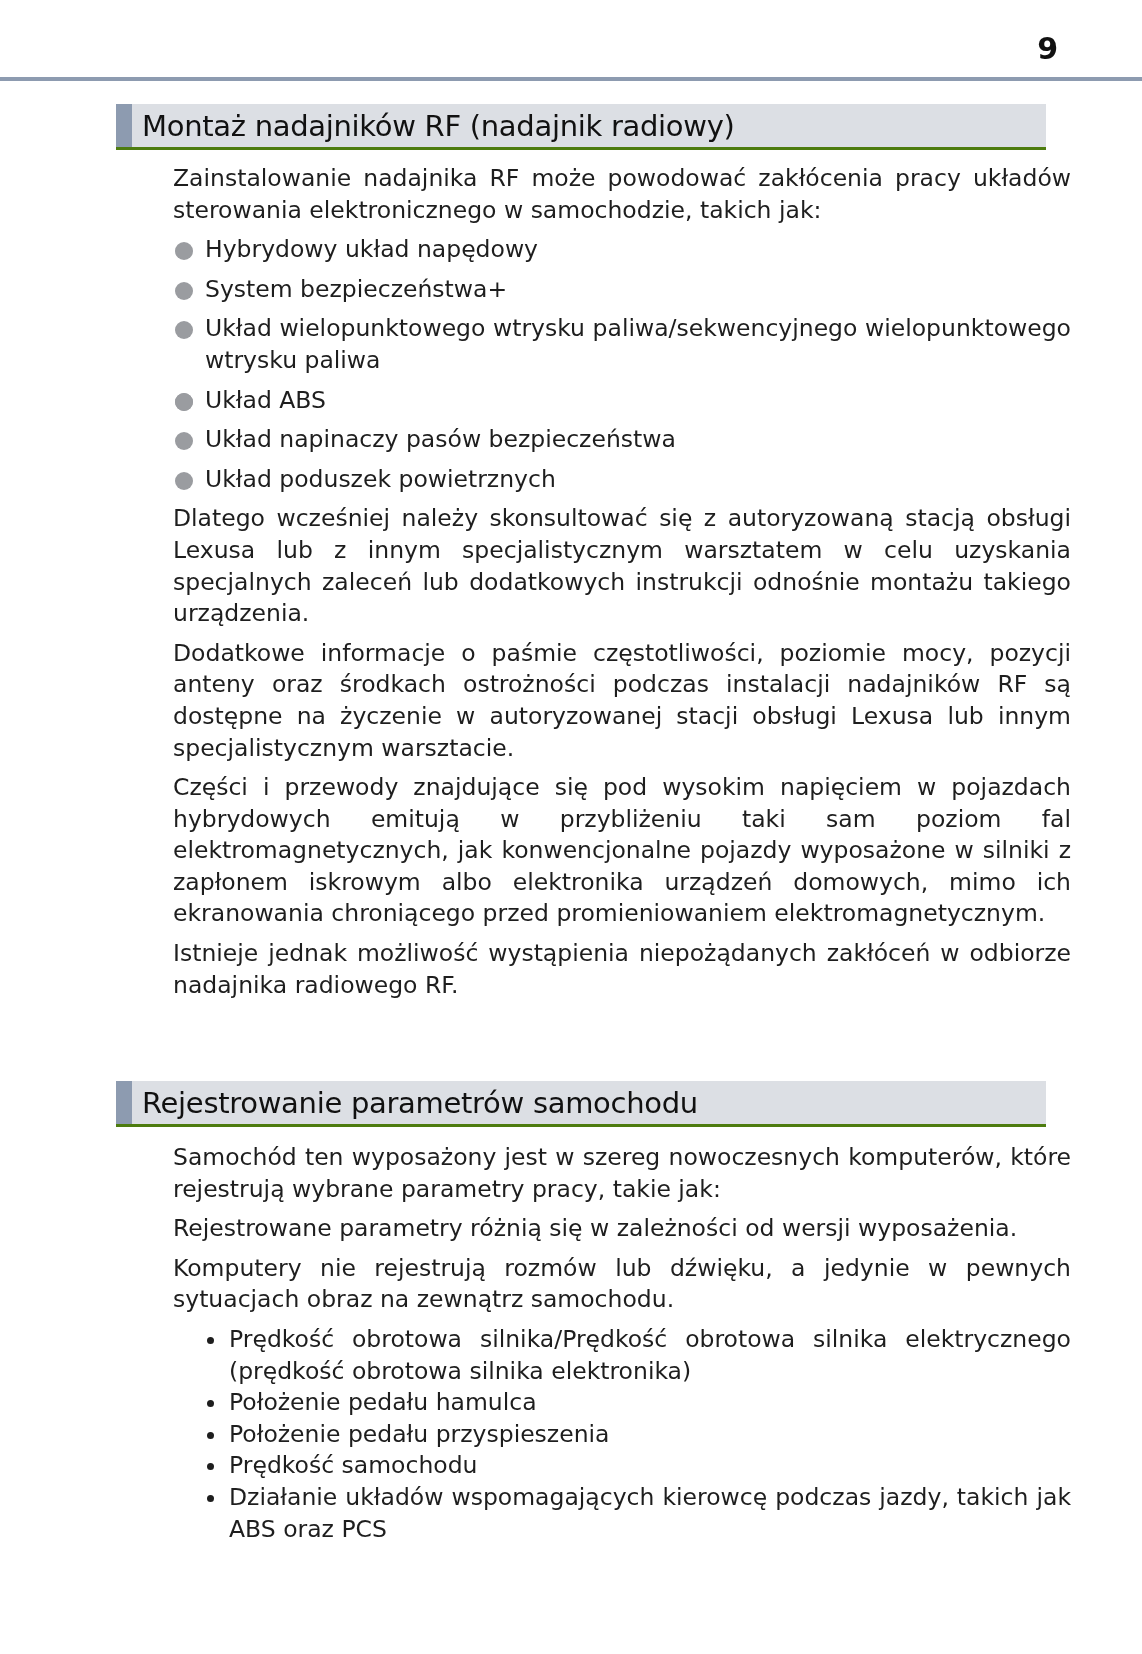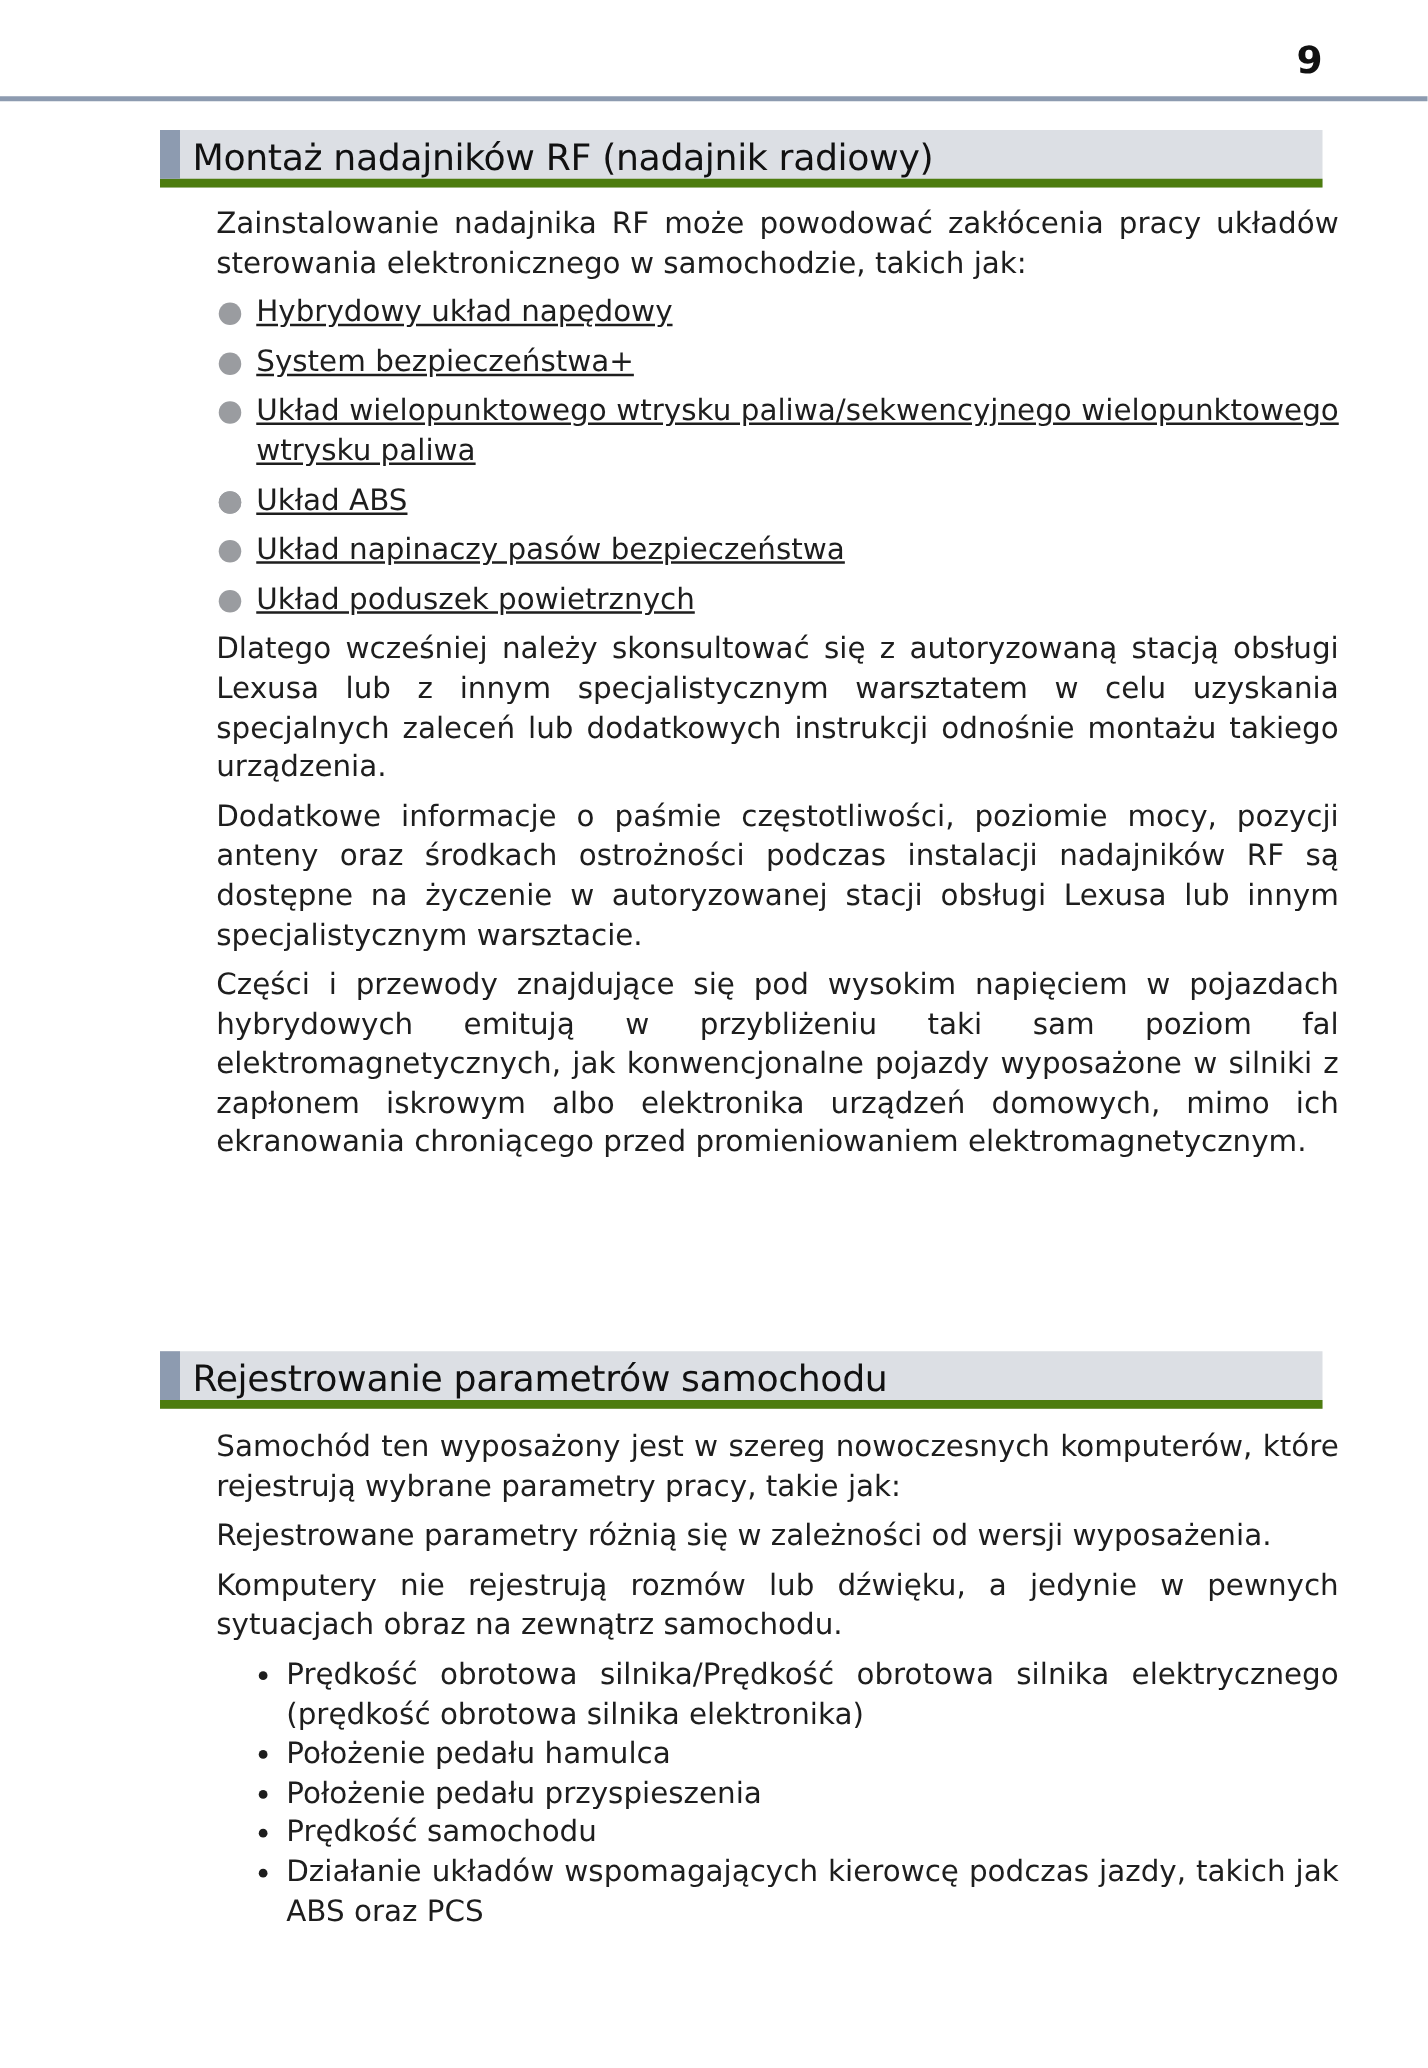--- a/index.html
+++ b/index.html
@@ -28,25 +28,25 @@
     .header-rule {
       position: absolute;
       top: 77px;
       left: 0;
       width: 1142px;
       height: 4px;
       background: #8d9bb0;
     }
     .section-header {
       position: absolute;
-      left: 128px;
+      left: 116px;
       width: 930px;
       height: 46px;
       background: #dcdfe4;
-      border-bottom: 7px solid #4d7c0f;
+      border-bottom: 3px solid #4d7c0f;
       box-sizing: border-box;
     }
     .section-header .accent-bar {
       position: absolute;
       left: 0;
       top: 0;
       width: 16px;
       height: 100%;
       background: #8d9bb0;
     }
@@ -77,21 +77,20 @@
       list-style: none;
       margin: 0 0 6px 0;
       padding: 0;
     }
     ul.circle-list li {
       position: relative;
       padding-left: 32px;
       margin-bottom: 8px;
       text-align: justify;
       text-align-last: left;
-      text-decoration: underline;
     }
     ul.circle-list li .bullet {
       position: absolute;
       left: 2px;
       top: 8px;
       width: 18px;
       height: 18px;
       border-radius: 50%;
       background: #9a9ca0;
     }
@@ -135,20 +134,21 @@
     <li><span class="bullet"></span><span>System bezpieczeństwa+</span></li>
     <li><span class="bullet"></span><span>Układ wielopunktowego wtrysku paliwa/sekwencyjnego wielopunktowego wtrysku paliwa</span></li>
     <li><span class="bullet"></span></li>
     <li><span class="bullet"></span><span>Układ ABS</span></li>
     <li><span class="bullet"></span><span>Układ napinaczy pasów bezpieczeństwa</span></li>
     <li><span class="bullet"></span><span>Układ poduszek powietrznych</span></li>
   </ul>
   <p>Dlatego wcześniej należy skonsultować się z autoryzowaną stacją obsługi Lexusa lub z innym specjalistycznym warsztatem w celu uzyskania specjalnych zaleceń lub dodatkowych instrukcji odnośnie montażu takiego urządzenia.</p>
   <p>Dodatkowe informacje o paśmie częstotliwości, poziomie mocy, pozycji anteny oraz środkach ostrożności podczas instalacji nadajników RF są dostępne na życzenie w autoryzowanej stacji obsługi Lexusa lub innym specjalistycznym warsztacie.</p>
   <p>Części i przewody znajdujące się pod wysokim napięciem w pojazdach hybrydowych emitują w przybliżeniu taki sam poziom fal elektromagnetycznych, jak konwencjonalne pojazdy wyposażone w silniki z zapłonem iskrowym albo elektronika urządzeń domowych, mimo ich ekranowania chroniącego przed promieniowaniem elektromagnetycznym.</p>
+  <p>Istnieje jednak możliwość wystąpienia niepożądanych zakłóceń w odbiorze nadajnika radiowego RF.</p>
 </div>
 
 <div class="section-header" style="top:1081px;text-align:center;">
   <div class="accent-bar"></div>
   <div class="title">Rejestrowanie parametrów samochodu</div>
 </div>
 
 <div class="content" style="top:1142px;">
   <p>Samochód ten wyposażony jest w szereg nowoczesnych komputerów, które rejestrują wybrane parametry pracy, takie jak:</p>
   <p>Rejestrowane parametry różnią się w zależności od wersji wyposażenia.</p>

